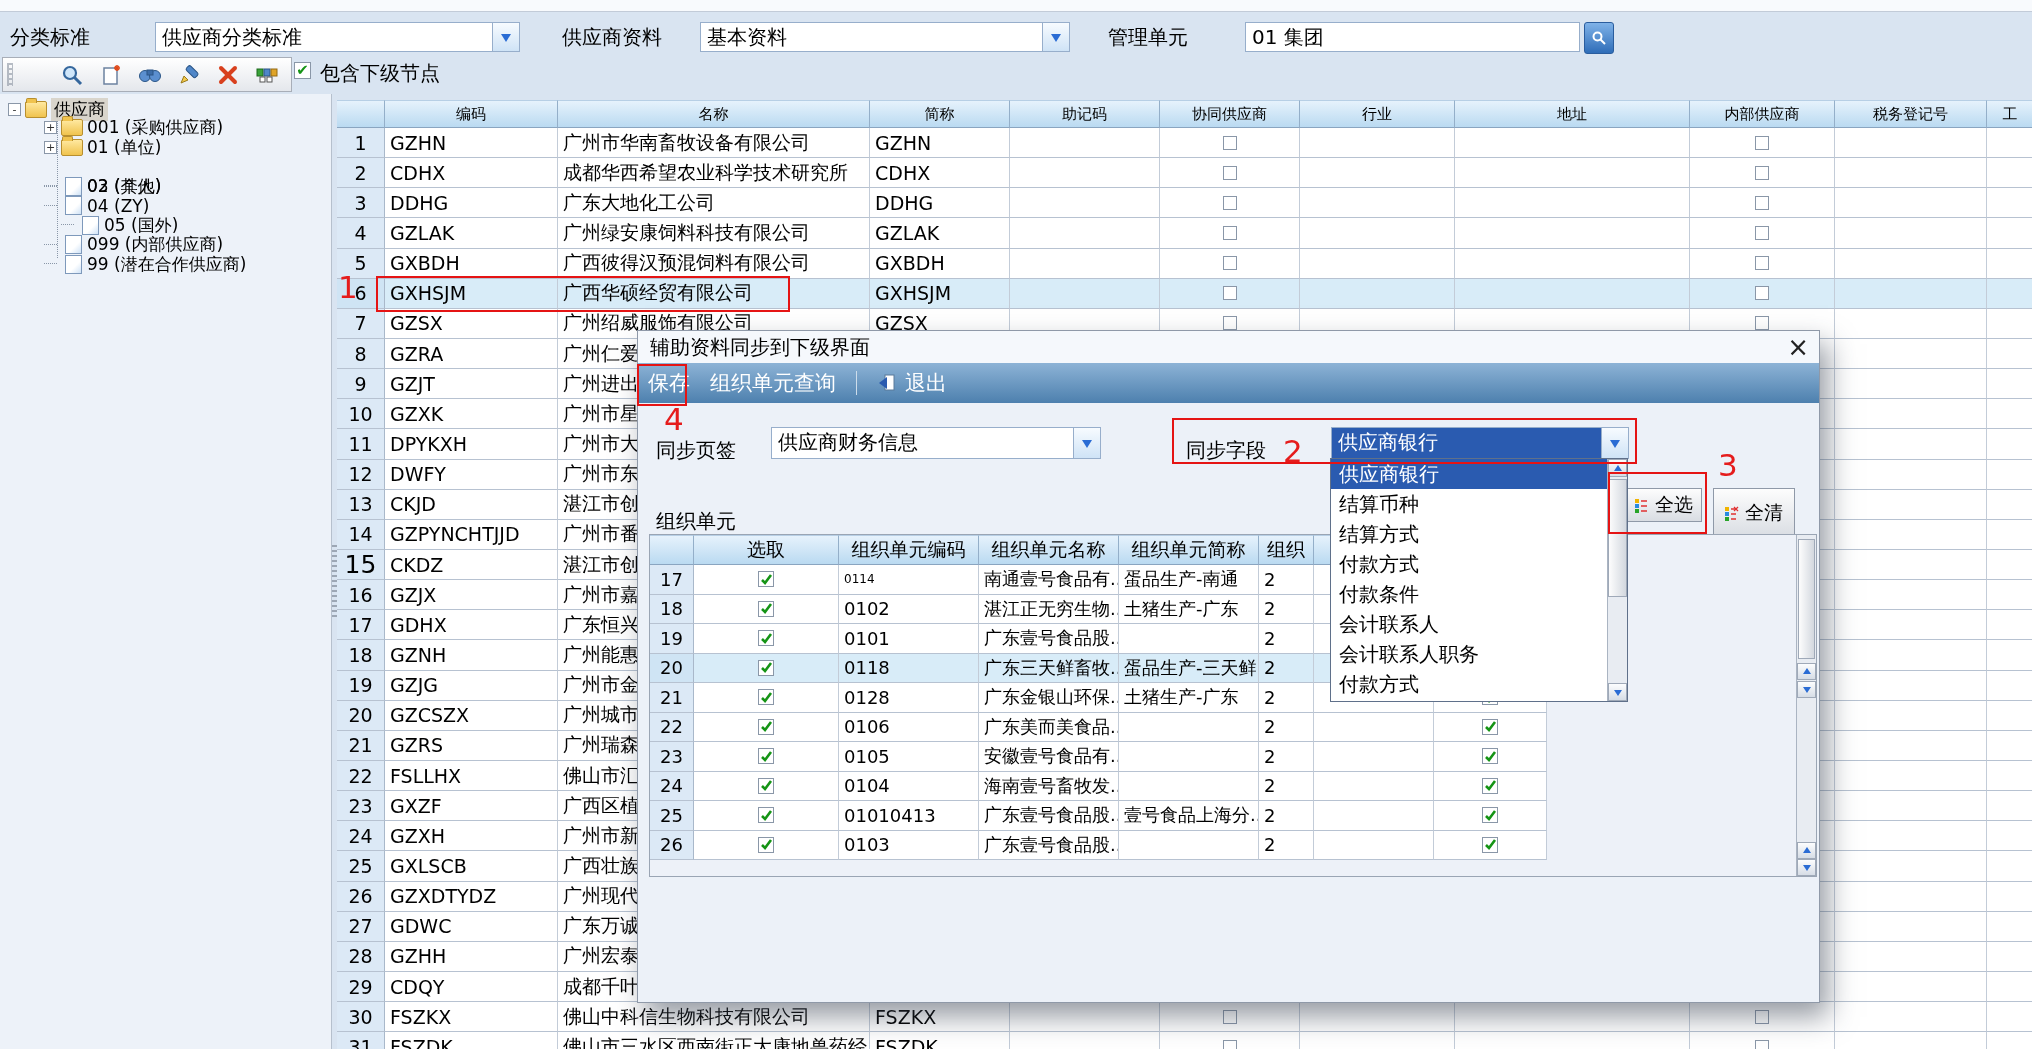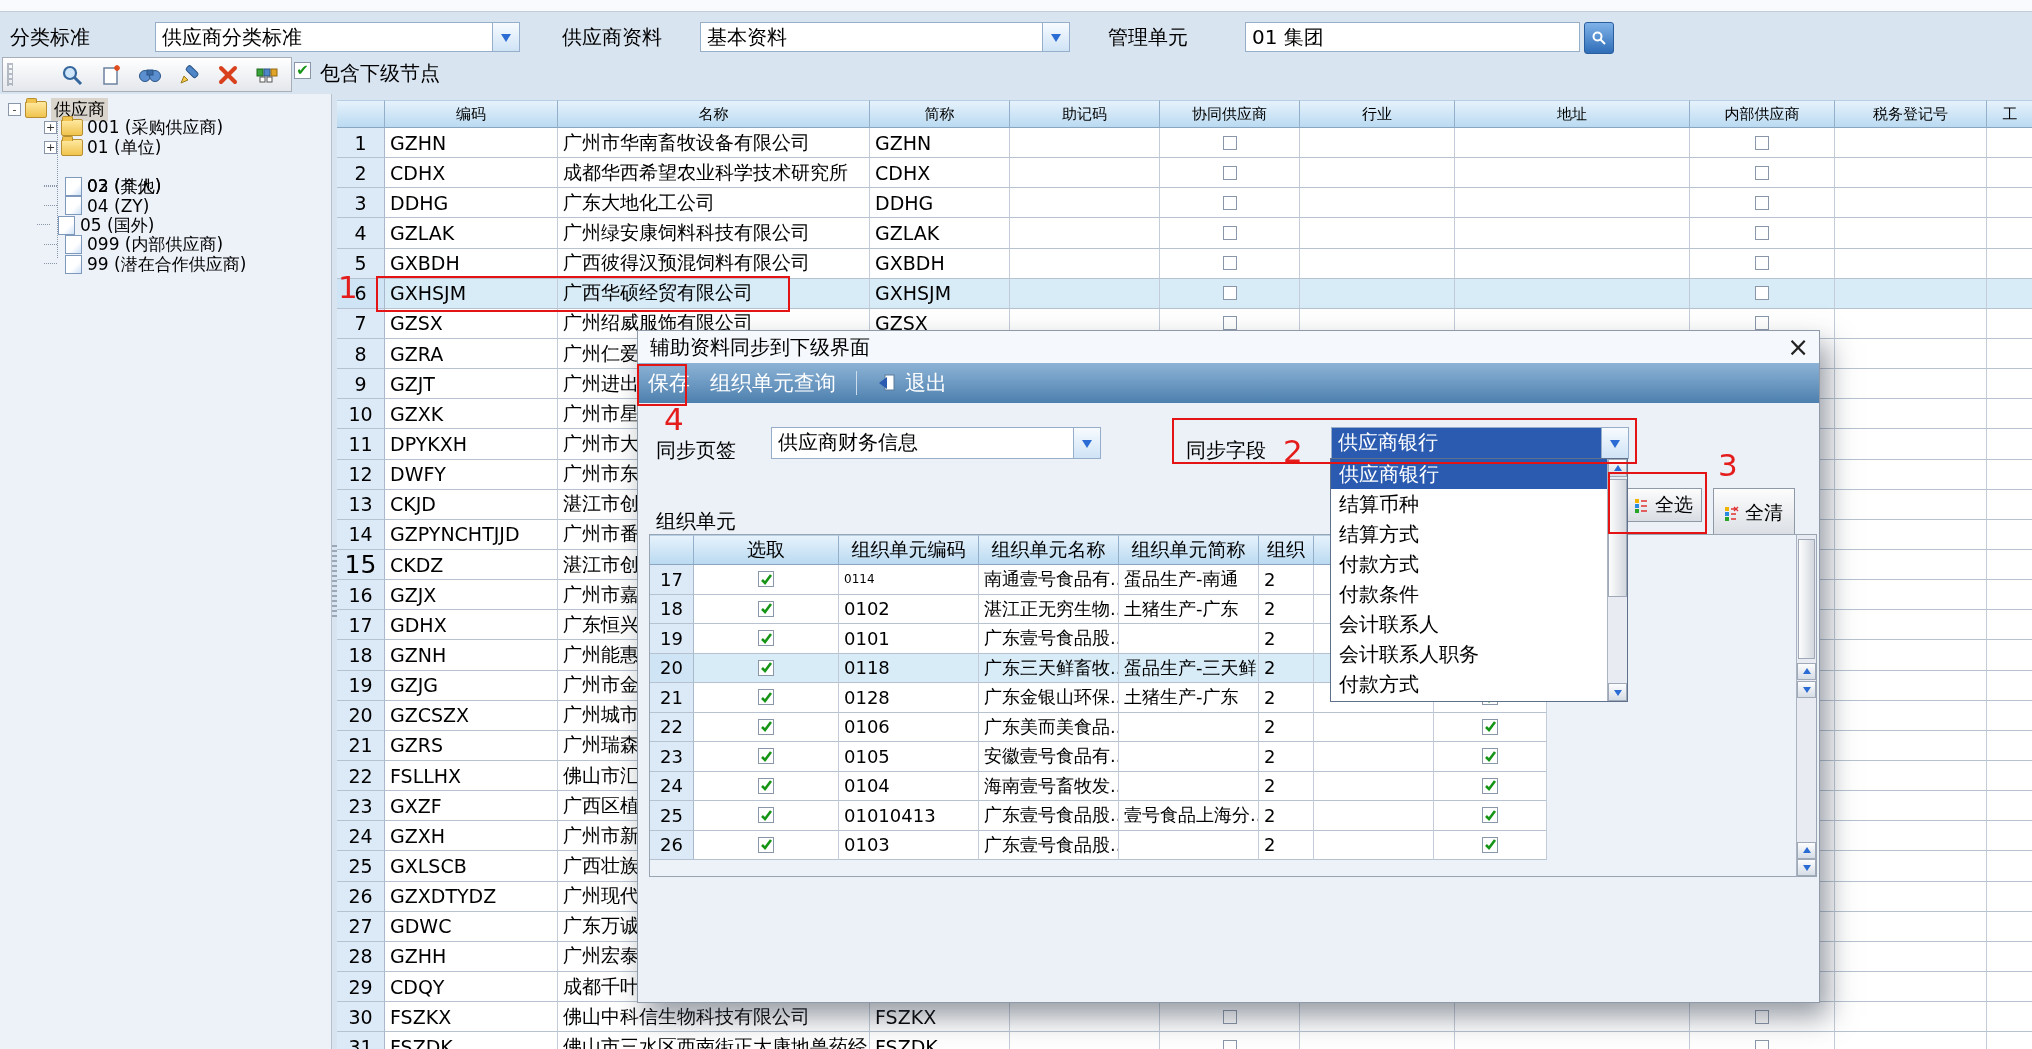--- a/index.html
+++ b/index.html
@@ -170,21 +170,21 @@
       <div class="treerow" style="top: 82.5px; left: 44px;">
         <div style="width: 13px; height: 1px; border-top: 1px dotted rgb(138, 151, 168); margin-right: 3px;"></div>
         <div class="page"></div>
         <span>03 (其他)</span>
       </div>
       <div class="treerow" style="top: 102px; left: 44px;">
         <div style="width: 13px; height: 1px; border-top: 1px dotted rgb(138, 151, 168); margin-right: 3px;"></div>
         <div class="page"></div>
         <span>04 (ZY)</span>
       </div>
-      <div class="treerow" style="top: 121.5px; left: 37px; text-align: center;">
+      <div class="treerow" style="top: 121.5px; left: 61px; text-align: center;">
         <div style="width: 13px; height: 1px; border-top: 1px dotted rgb(138, 151, 168); margin-right: 3px;"></div>
         <div class="page"></div>
         <span>05 (国外)</span>
       </div>
       <div class="treerow" style="top: 141px; left: 44px;">
         <div style="width: 13px; height: 1px; border-top: 1px dotted rgb(138, 151, 168); margin-right: 3px;"></div>
         <div class="page"></div>
         <span>099 (内部供应商)</span>
       </div>
       <div class="treerow" style="top: 160.5px; left: 44px;">

